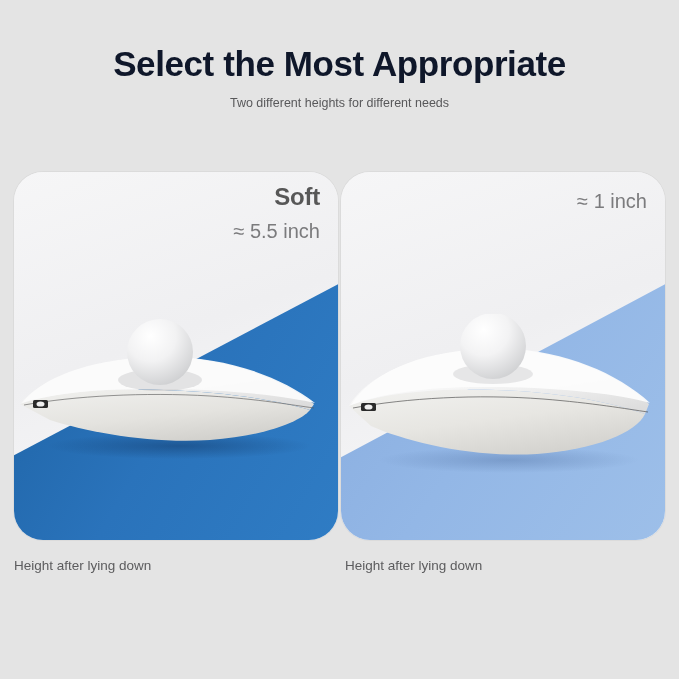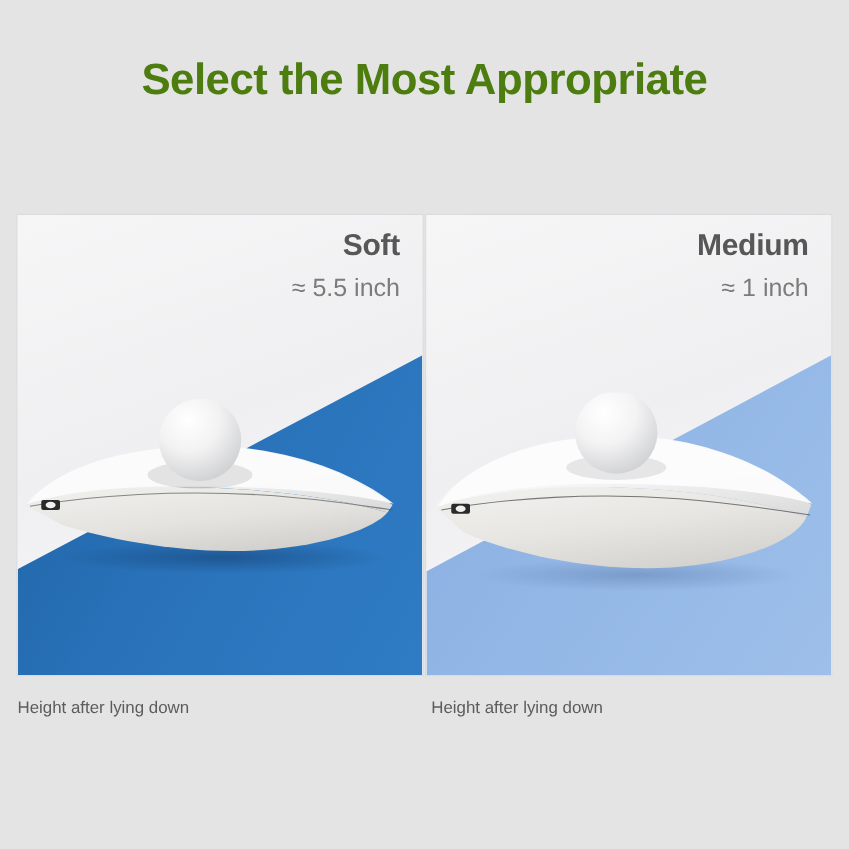--- a/index.html
+++ b/index.html
@@ -21,21 +21,21 @@
     top: 0; left: 0;
     width: 679px;
     text-align: center;
   }
   .page-title {
     margin: 0;
     padding-top: 44px;
     font-size: 35px;
     font-weight: bold;
     letter-spacing: -0.4px;
-    color: #4d7c0f;
+    color: #0f172a;
     line-height: 1.15;
   }
   .page-subtitle {
     margin: 0;
     padding-top: 12px;
     font-size: 12.5px;
     font-weight: normal;
     color: #58585a;
   }
 
@@ -49,20 +49,21 @@
     display: flex;
     justify-content: space-between;
   }
   .panel {
     position: relative;
     width: 324px;
     height: 368px;
     overflow: hidden;
     background: #f3f3f4;
     box-shadow: 0 0 0 1px rgba(0,0,0,0.035);
+    border-radius: 29px;
   }
 
   
   .panel-bg {
     position: absolute;
     inset: 0;
     background: linear-gradient(160deg, #f6f6f7 0%, #efeff1 45%, #fbfbfc 100%);
   }
 
   
@@ -130,20 +131,21 @@
     color: #5c5c5e;
     line-height: 1.55;
   }
   .caption-line { display: block; }
 </style>
 </head>
 <body>
 
 <div class="header">
   <h1 class="page-title">Select the Most Appropriate</h1>
+  <p class="page-subtitle">Two different heights for different needs</p>
 </div>
 
 <div class="panels">
 
   <div class="panel panel-soft">
     <div class="panel-bg"></div>
     <div class="diagonal"></div>
 
     <div class="panel-labels">
       <div class="panel-name">Soft</div>
@@ -197,21 +199,20 @@
         <circle cx="146" cy="34" r="33" fill="url(#softBall)"></circle>
       </svg>
     </div>
   </div>
 
   <div class="panel panel-medium">
     <div class="panel-bg"></div>
     <div class="diagonal"></div>
 
     <div class="panel-labels">
-      <div class="panel-name">Medium</div>
       <div class="panel-height">≈ 1 inch</div>
     </div>
 
     <div class="pillow-stage">
       <svg class="pillow-svg" viewBox="0 0 320 170" preserveAspectRatio="xMidYMax meet">
         <defs>
           <linearGradient id="medBody" x1="0.1" y1="0" x2="0.85" y2="1">
             <stop offset="0%" stop-color="#ffffff"></stop>
             <stop offset="45%" stop-color="#f8f8f8"></stop>
             <stop offset="100%" stop-color="#dddddd"></stop>

